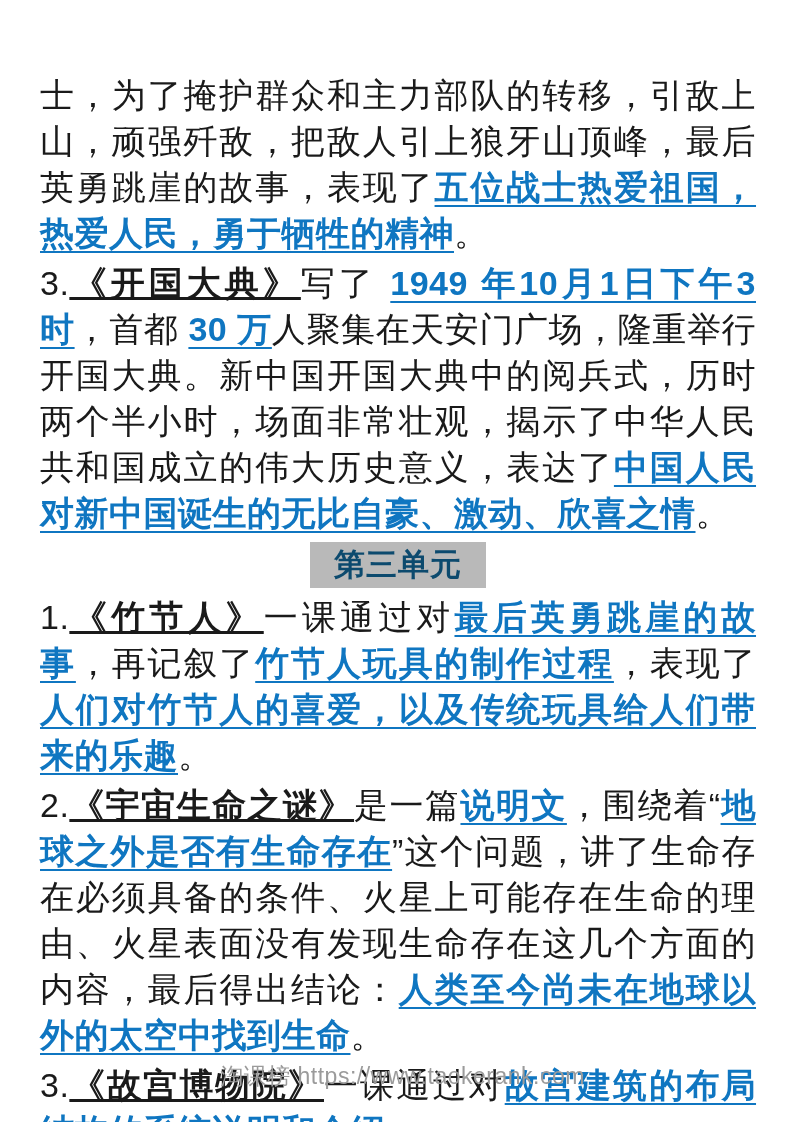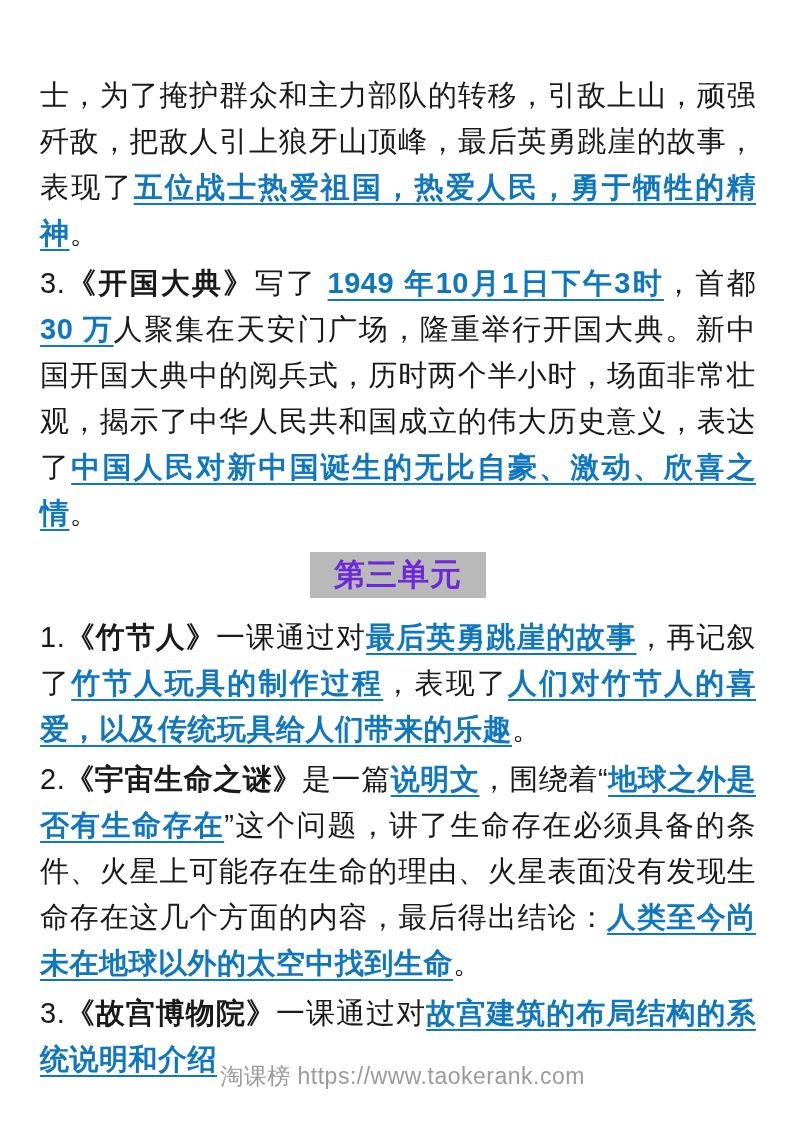--- a/index.html
+++ b/index.html
@@ -17,44 +17,44 @@
     background: #ffffff;
   }
   .doc-body {
     position: absolute;
     left: 40px;
     top: 72px;
     width: 716px;
   }
   .para {
     margin: 0 0 4px 0;
-    font-size: 29px;
+    font-size: 34px;
     line-height: 46px;
     letter-spacing: 0.5px;
     color: var(--text-color, #1a1a1a);
     text-align: justify;
     text-justify: inter-ideograph;
   }
   .seg-plain { font-weight: 400; }
-  .seg-title { font-weight: 700; }
+  .seg-title { font-weight: 700; text-decoration: underline; }
   .seg-highlight {
     color: var(--hl-color, #0f76c1);
     font-weight: 700;
     text-decoration: underline;
     text-decoration-thickness: 2px;
     text-underline-offset: 6px;
   }
   .section-heading {
     display: block;
     width: -moz-fit-content;
     width: fit-content;
-    margin: 16px auto;
+    margin: 6px auto;
     padding: 4px 24px;
     background: var(--heading-bg, #b9b9b9);
-    color: #6d28d9;
+    color: #0c4a6e;
     font-size: 31px;
     line-height: 38px;
     font-weight: 700;
     letter-spacing: 1px;
   }
   .footer {
     position: absolute;
     left: 12px;
     right: 0;
     top: 1062px;

